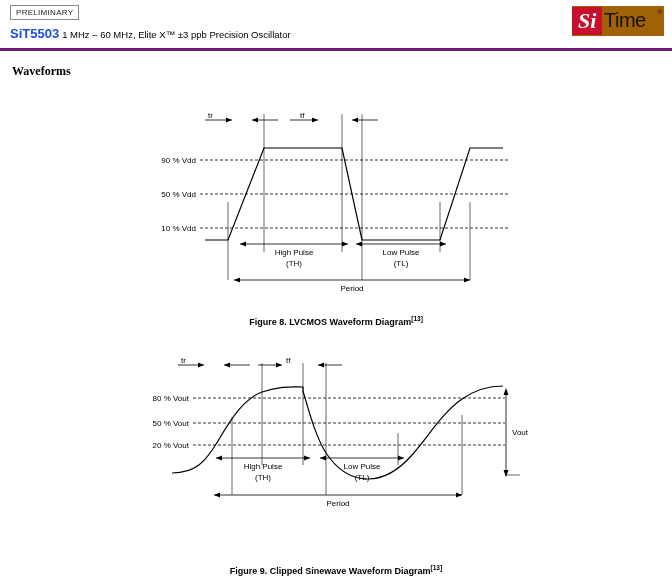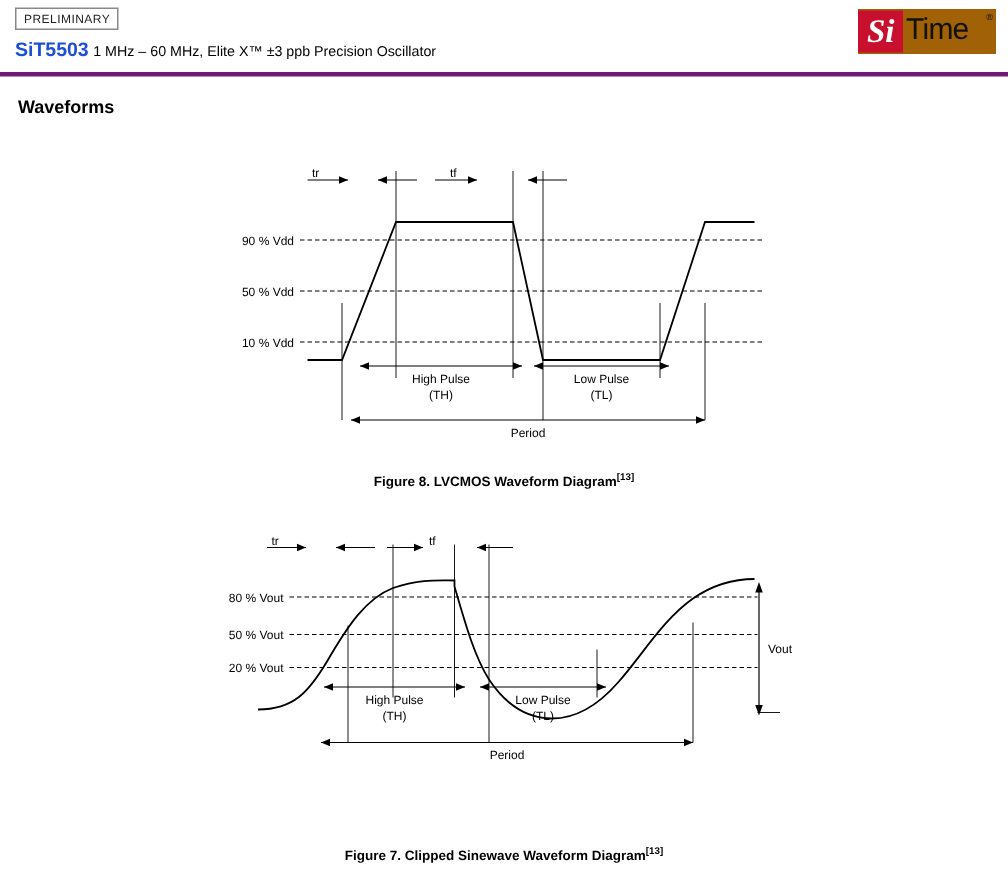--- a/index.html
+++ b/index.html
@@ -103,20 +103,21 @@
     color: #111;
   }
 
   
   .section-title {
     position: absolute;
     left: 12px;
     top: 64px;
     font-size: 12px;
     font-weight: bold;
+    font-family: Liberation Serif, serif;
   }
 
   
   .figure {
     position: absolute;
     left: 0;
     width: 672px;
   }
   #figure-lvcmos { top: 92px; height: 240px; }
   #figure-sine   { top: 345px; height: 230px; }
@@ -265,14 +266,14 @@
     <text x="362" y="135" text-anchor="middle" font-size="8">(TL)</text>
 
     <line x1="214" y1="150" x2="462" y2="150" stroke="#000" stroke-width="0.8"></line>
     <polygon points="214,150 220,147.5 220,152.5" fill="#000"></polygon>
     <polygon points="462,150 456,147.5 456,152.5" fill="#000"></polygon>
     <text x="338" y="161" text-anchor="middle" font-size="8">Period</text>
   </svg>
 </div>
 
 <div class="figure-caption" id="caption-sine">
-  <span>Figure 7. Clipped Sinewave Waveform Diagram</span><span class="sup">[13]</span>
+  <span>Figure 9. Clipped Sinewave Waveform Diagram</span><span class="sup">[13]</span>
 </div>
 
 </body></html>

